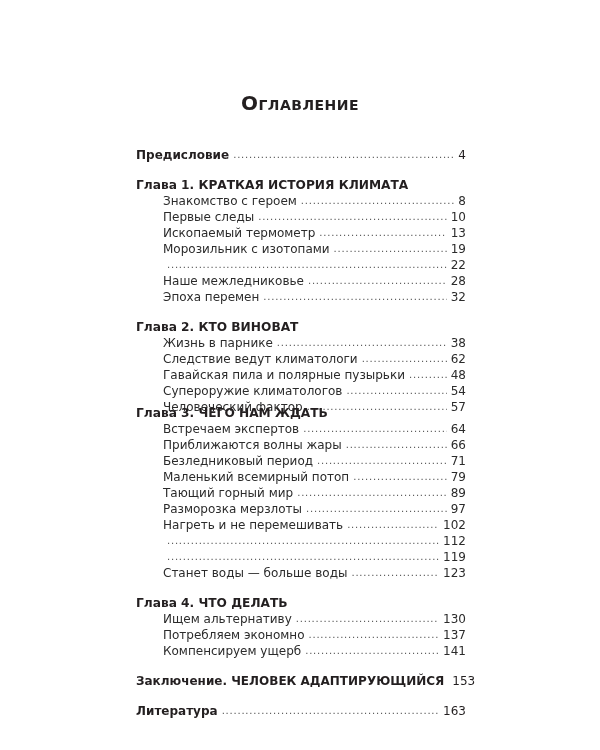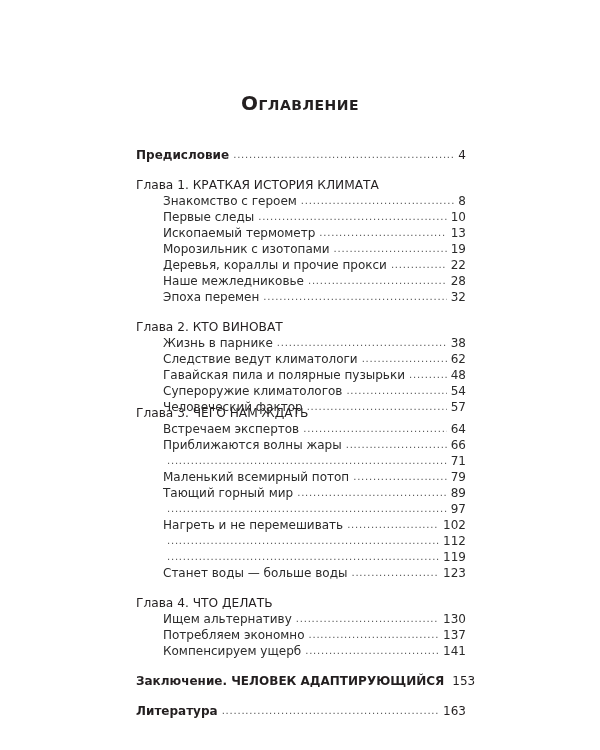--- a/index.html
+++ b/index.html
@@ -70,21 +70,21 @@
       letter-spacing: -1.2px;
     }
     .row .page-num {
       flex: 0 0 auto;
       font-weight: normal;
       text-align: right;
     }
     .chapter-head {
       position: absolute;
       left: 0;
-      font-weight: normal;
+      font-weight: bold;
       font-size: 12.2px;
       line-height: 16px;
       white-space: nowrap;
     }
   </style>
 </head>
 <body>
 
 <div class="page">
   <div class="title">Оглавление</div>
@@ -112,21 +112,20 @@
         <span class="label">Ископаемый термометр</span>
         <span class="leader"></span>
         <span class="page-num">13</span>
       </div>
     <div class="row sub" style="top:241px">
         <span class="label">Морозильник с изотопами</span>
         <span class="leader"></span>
         <span class="page-num">19</span>
       </div>
     <div class="row sub" style="top:257px">
-        <span class="label">Деревья, кораллы и прочие прокси</span>
         <span class="leader"></span>
         <span class="page-num">22</span>
       </div>
     <div class="row sub" style="top:273px">
         <span class="label">Наше межледниковье</span>
         <span class="leader"></span>
         <span class="page-num">28</span>
       </div>
     <div class="row sub" style="top:289px">
         <span class="label">Эпоха перемен</span>
@@ -166,34 +165,36 @@
         <span class="label">Встречаем экспертов</span>
         <span class="leader"></span>
         <span class="page-num">64</span>
       </div>
     <div class="row sub" style="top:437px">
         <span class="label">Приближаются волны жары</span>
         <span class="leader"></span>
         <span class="page-num">66</span>
       </div>
     <div class="row sub" style="top:453px">
+        <span class="label">Безледниковый период</span>
         <span class="leader"></span>
         <span class="page-num">71</span>
       </div>
     <div class="row sub" style="top:469px">
         <span class="label">Маленький всемирный потоп</span>
         <span class="leader"></span>
         <span class="page-num">79</span>
       </div>
     <div class="row sub" style="top:485px">
         <span class="label">Тающий горный мир</span>
         <span class="leader"></span>
         <span class="page-num">89</span>
       </div>
     <div class="row sub" style="top:501px">
+        <span class="label">Разморозка мерзлоты</span>
         <span class="leader"></span>
         <span class="page-num">97</span>
       </div>
     <div class="row sub" style="top:517px">
         <span class="label">Нагреть и не перемешивать</span>
         <span class="leader"></span>
         <span class="page-num">102</span>
       </div>
     <div class="row sub" style="top:533px">
         <span class="leader"></span>

